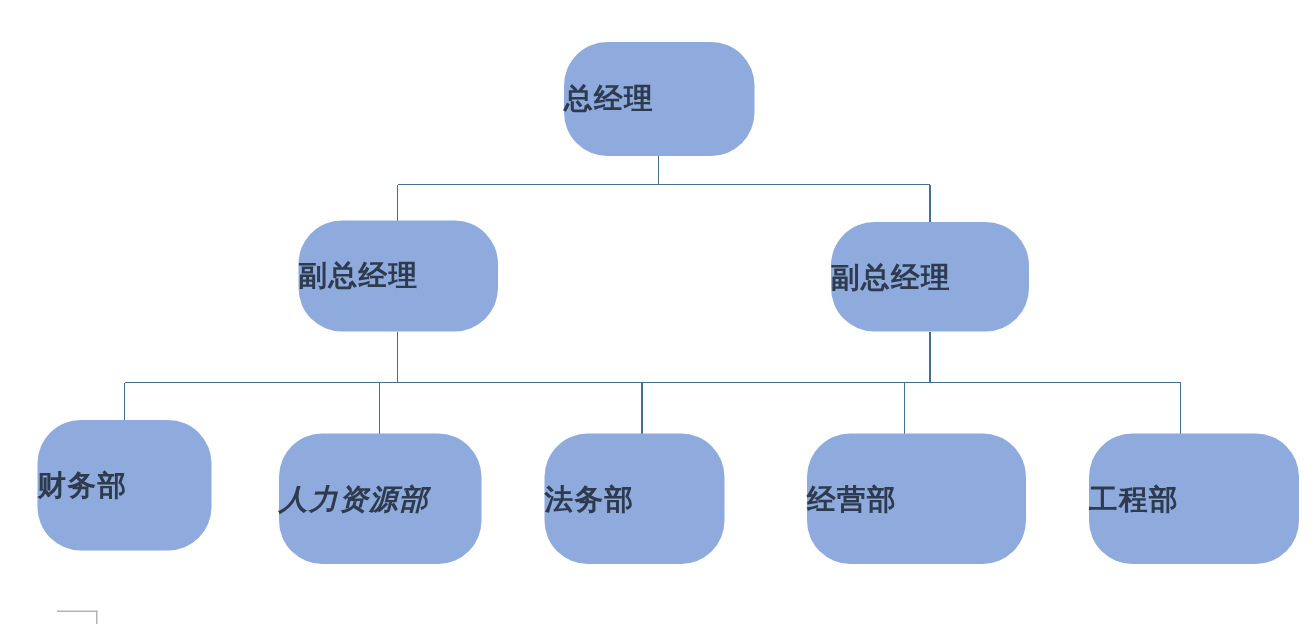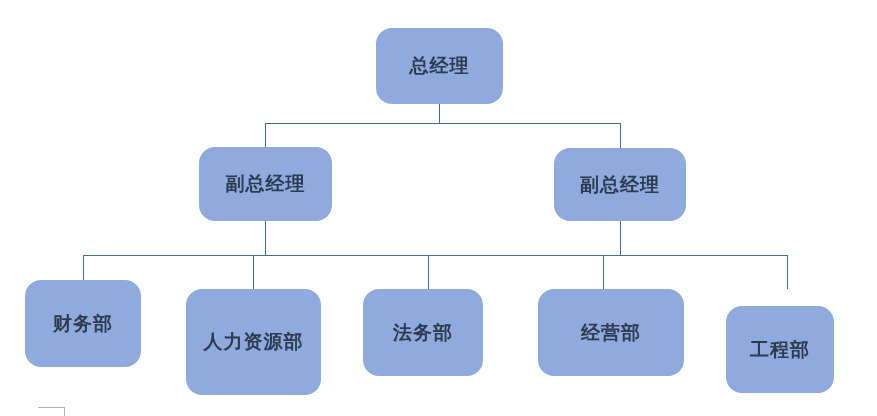--- a/index.html
+++ b/index.html
@@ -25,45 +25,45 @@
   }
   .cline {
     stroke: var(--connector, #44708F);
     stroke-width: 1;
     fill: none;
     shape-rendering: crispEdges;
   }
   .node {
     position: absolute;
     background: var(--node-fill, #8FAADC);
-    border-radius: 16px;
+    border-radius: 29px;
     display: flex;
     align-items: center;
-    justify-content: center;
+    justify-content: flex-start;
     box-sizing: border-box;
   }
   .node-label {
     color: var(--node-text, #2E3B4E);
     font-size: 19px;
     font-weight: bold;
     letter-spacing: 1px;
     white-space: nowrap;
     user-select: none;
   }
   
   .n-gm        { left: 376px; top: 28px;  width: 127px; height: 76px; }
   
   .n-dgm-l     { left: 199px; top: 147px; width: 133px; height: 74px; }
   .n-dgm-r     { left: 554px; top: 148px; width: 132px; height: 73px; }
   
   .n-finance   { left: 25px;  top: 280px; width: 116px; height: 87px; }
-  .n-hr        { left: 186px; top: 289px; width: 135px; height: 106px; }
+  .n-hr        { left: 186px; top: 289px; width: 135px; height: 87px; font-style: italic; }
   .n-legal     { left: 363px; top: 289px; width: 120px; height: 87px; font-family: Liberation Serif, serif; }
   .n-ops       { left: 538px; top: 289px; width: 146px; height: 87px; }
-  .n-eng       { left: 726px; top: 289px; width: 108px; height: 87px; margin-top: 17px; }
+  .n-eng       { left: 726px; top: 289px; width: 140px; height: 87px; }
 
   .artifact-corner {
     position: absolute;
     left: 38px;
     top: 407px;
     width: 26px;
     height: 10px;
     border-top: 1px solid var(--artifact, #B3B3B3);
     border-right: 1px solid var(--artifact, #B3B3B3);
   }

